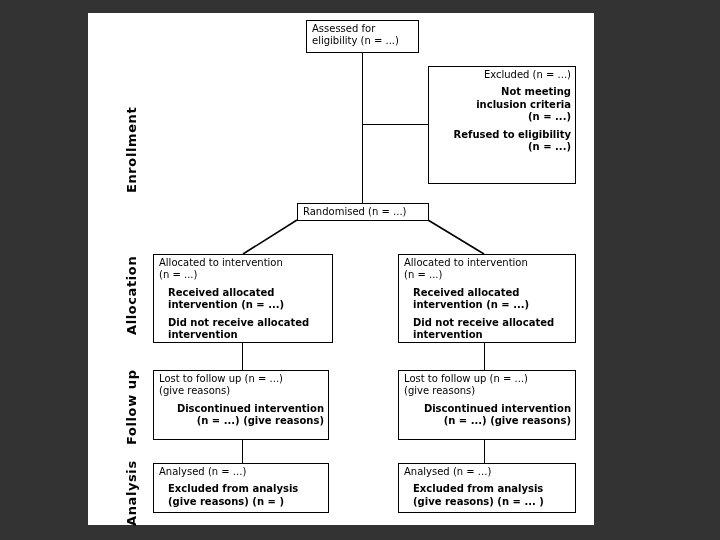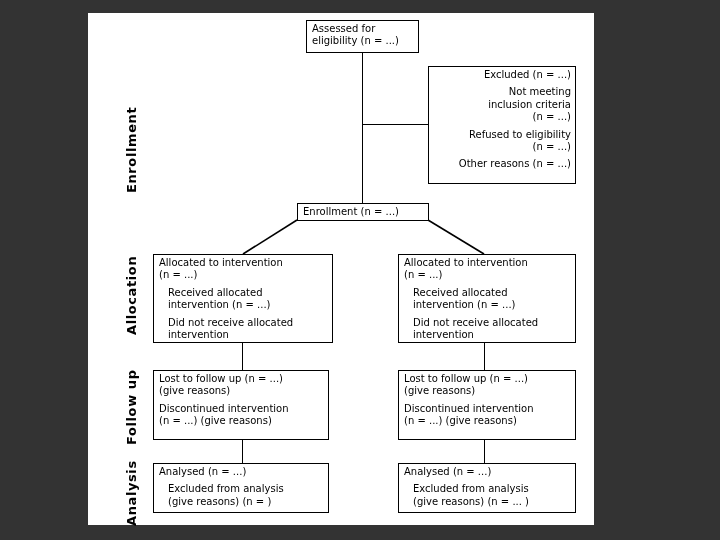--- a/index.html
+++ b/index.html
@@ -58,22 +58,23 @@
   }
   .box ul {
     list-style: none;
     margin: 0;
     padding: 0;
   }
   .box ul li {
     margin: 5px 0 0 0;
     padding-left: 9px;
     white-space: pre-line;
-  }
-  .box.noindent ul li { padding-left: 0px; }
+    font-weight: bold;
+  }
+  .box.noindent ul li { padding-left: 0px; text-align: right; }
   
   .vline {
     position: absolute;
     width: 0;
     border-left: 1.6px solid #000000;
   }
   .hline {
     position: absolute;
     height: 0;
     border-top: 1.6px solid #000000;
@@ -122,26 +123,25 @@
     </div>
 
     <div class="box" style="left:340px; top:53px; width:148px; height:118px;text-align:right;">
       <span class="head">Excluded (n = ...)</span>
       <ul>
         <li>Not meeting
 inclusion criteria
 (n = ...)</li>
         <li>Refused to eligibility
 (n = ...)</li>
-        <li>Other reasons (n = ...)</li>
       </ul>
     </div>
 
     <div class="box" style="left:209px; top:190px; width:132px; height:18px; padding-top:2px;">
-      <span class="head">Enrollment (n = ...)</span>
+      <span class="head">Randomised (n = ...)</span>
     </div>
 
     <div class="box" style="left:65px; top:241px; width:180px; height:89px;">
       <span class="head">Allocated to intervention
 (n = ...)</span>
       <ul>
         <li>Received allocated
 intervention  (n = ...)</li>
         <li>Did not receive allocated
 intervention

